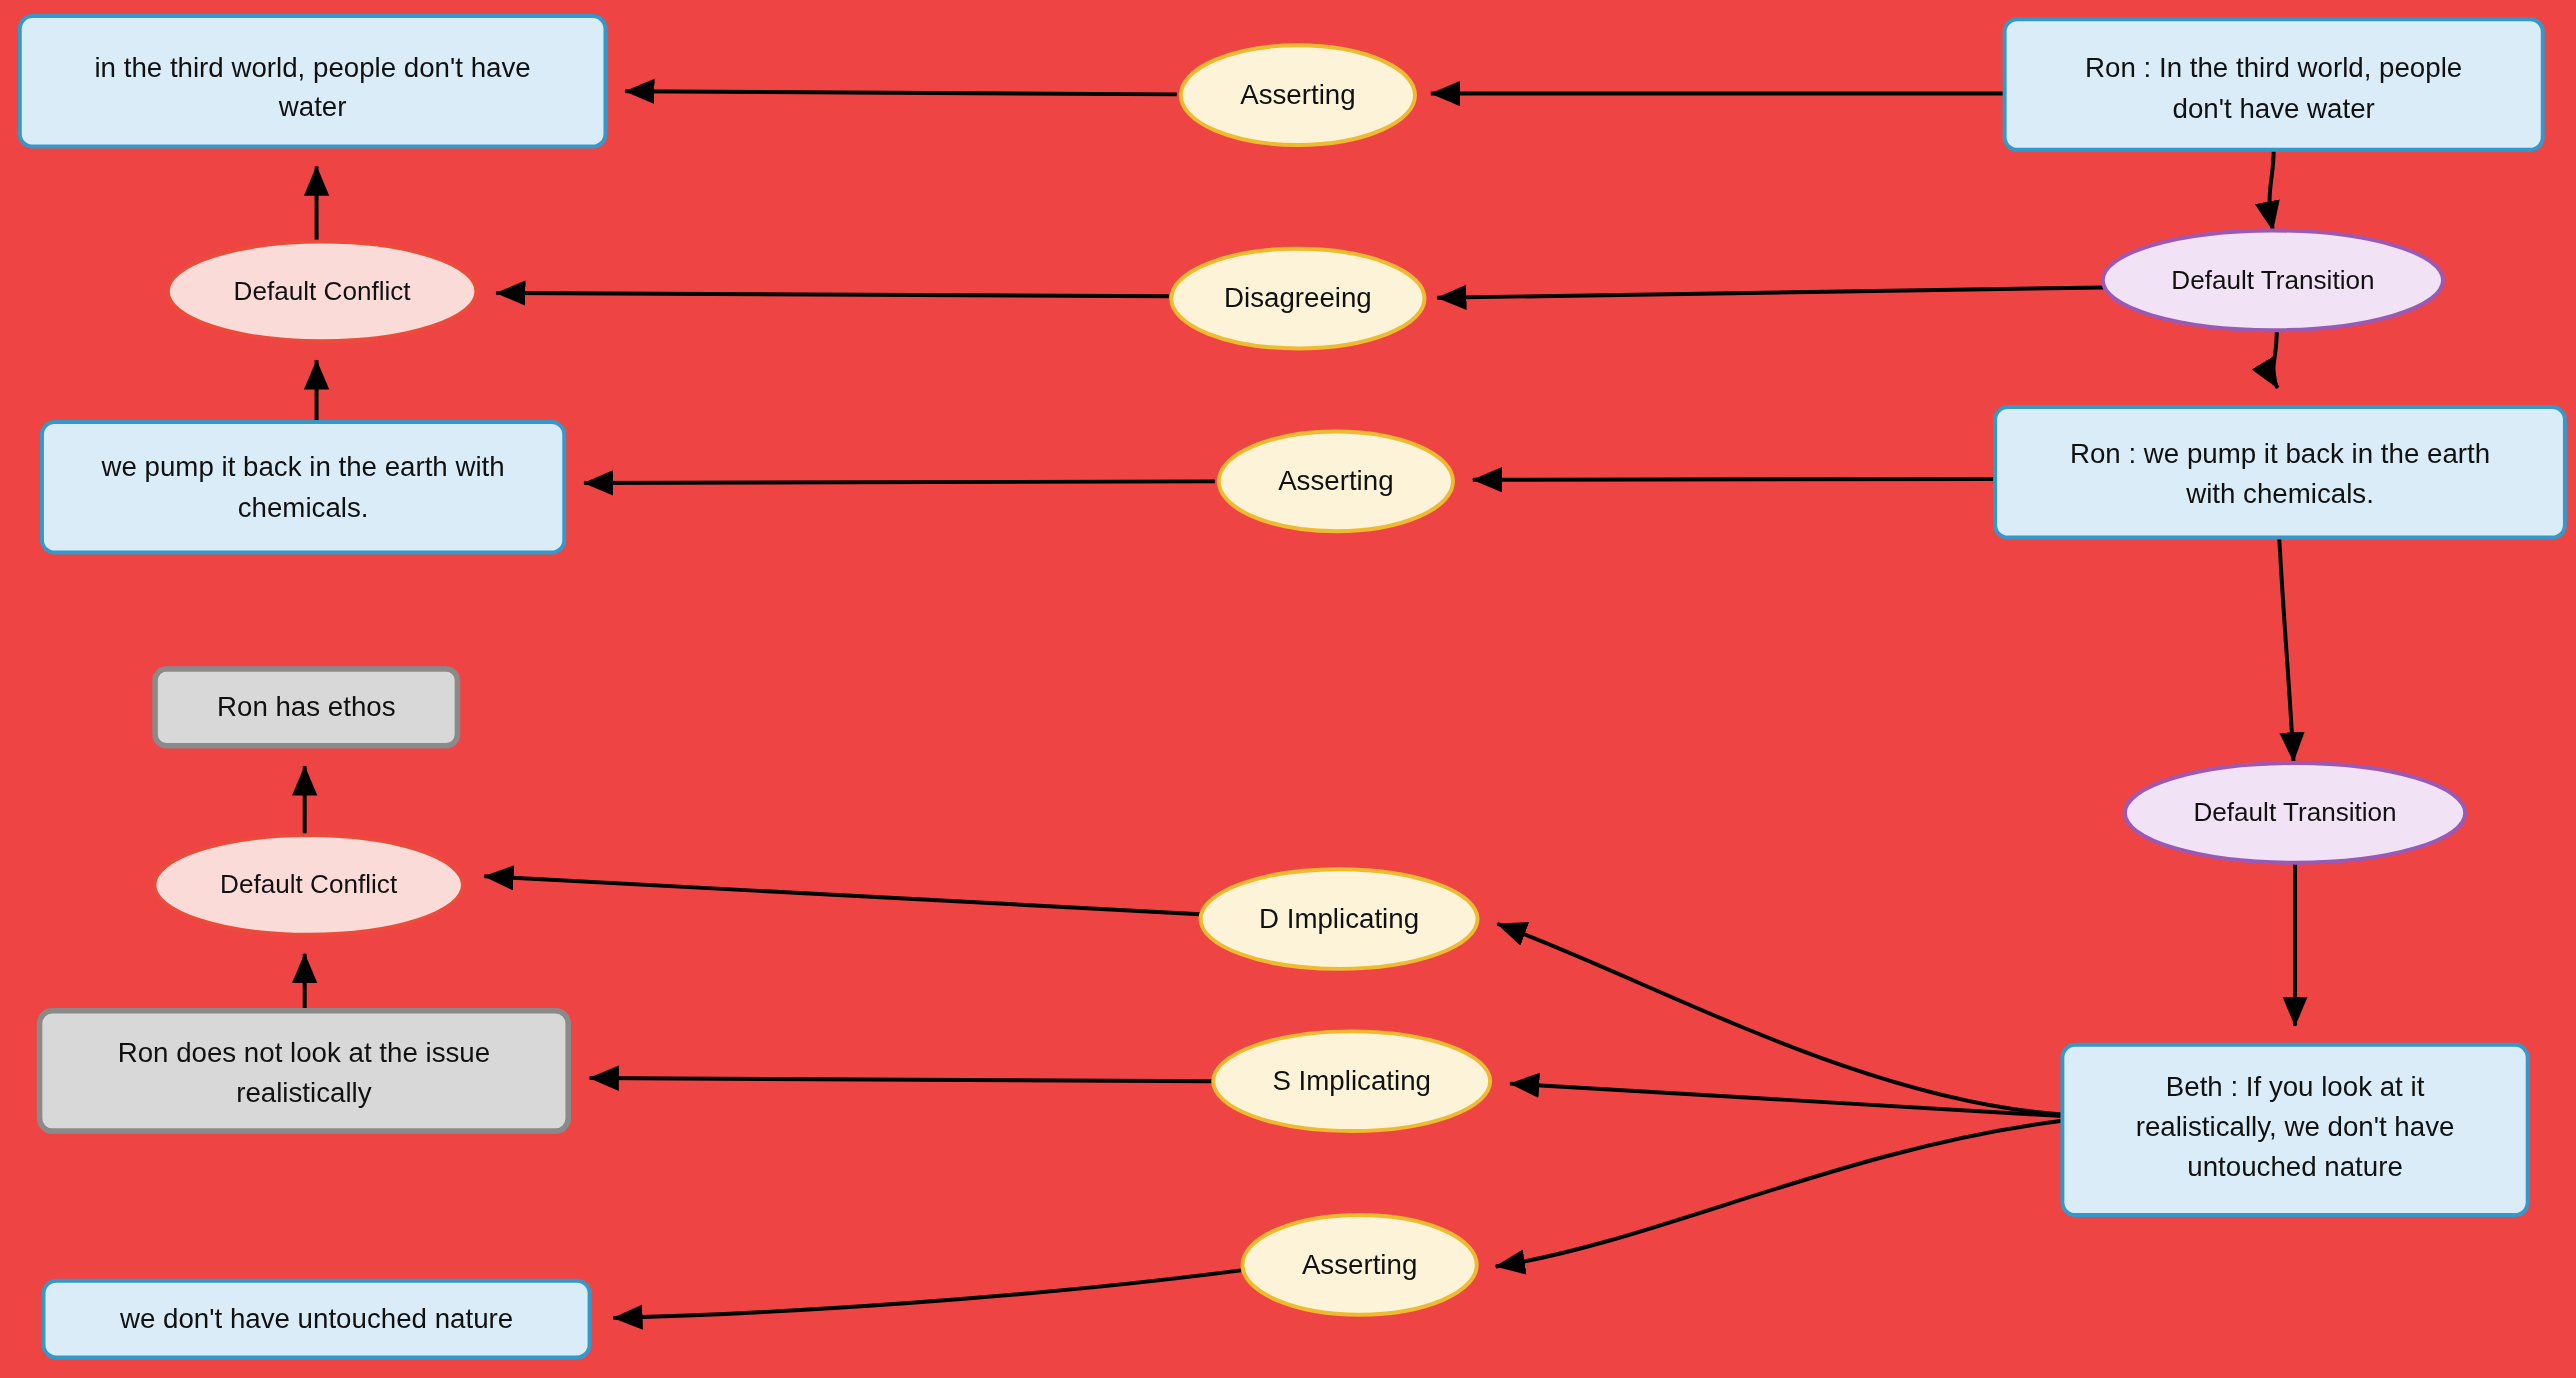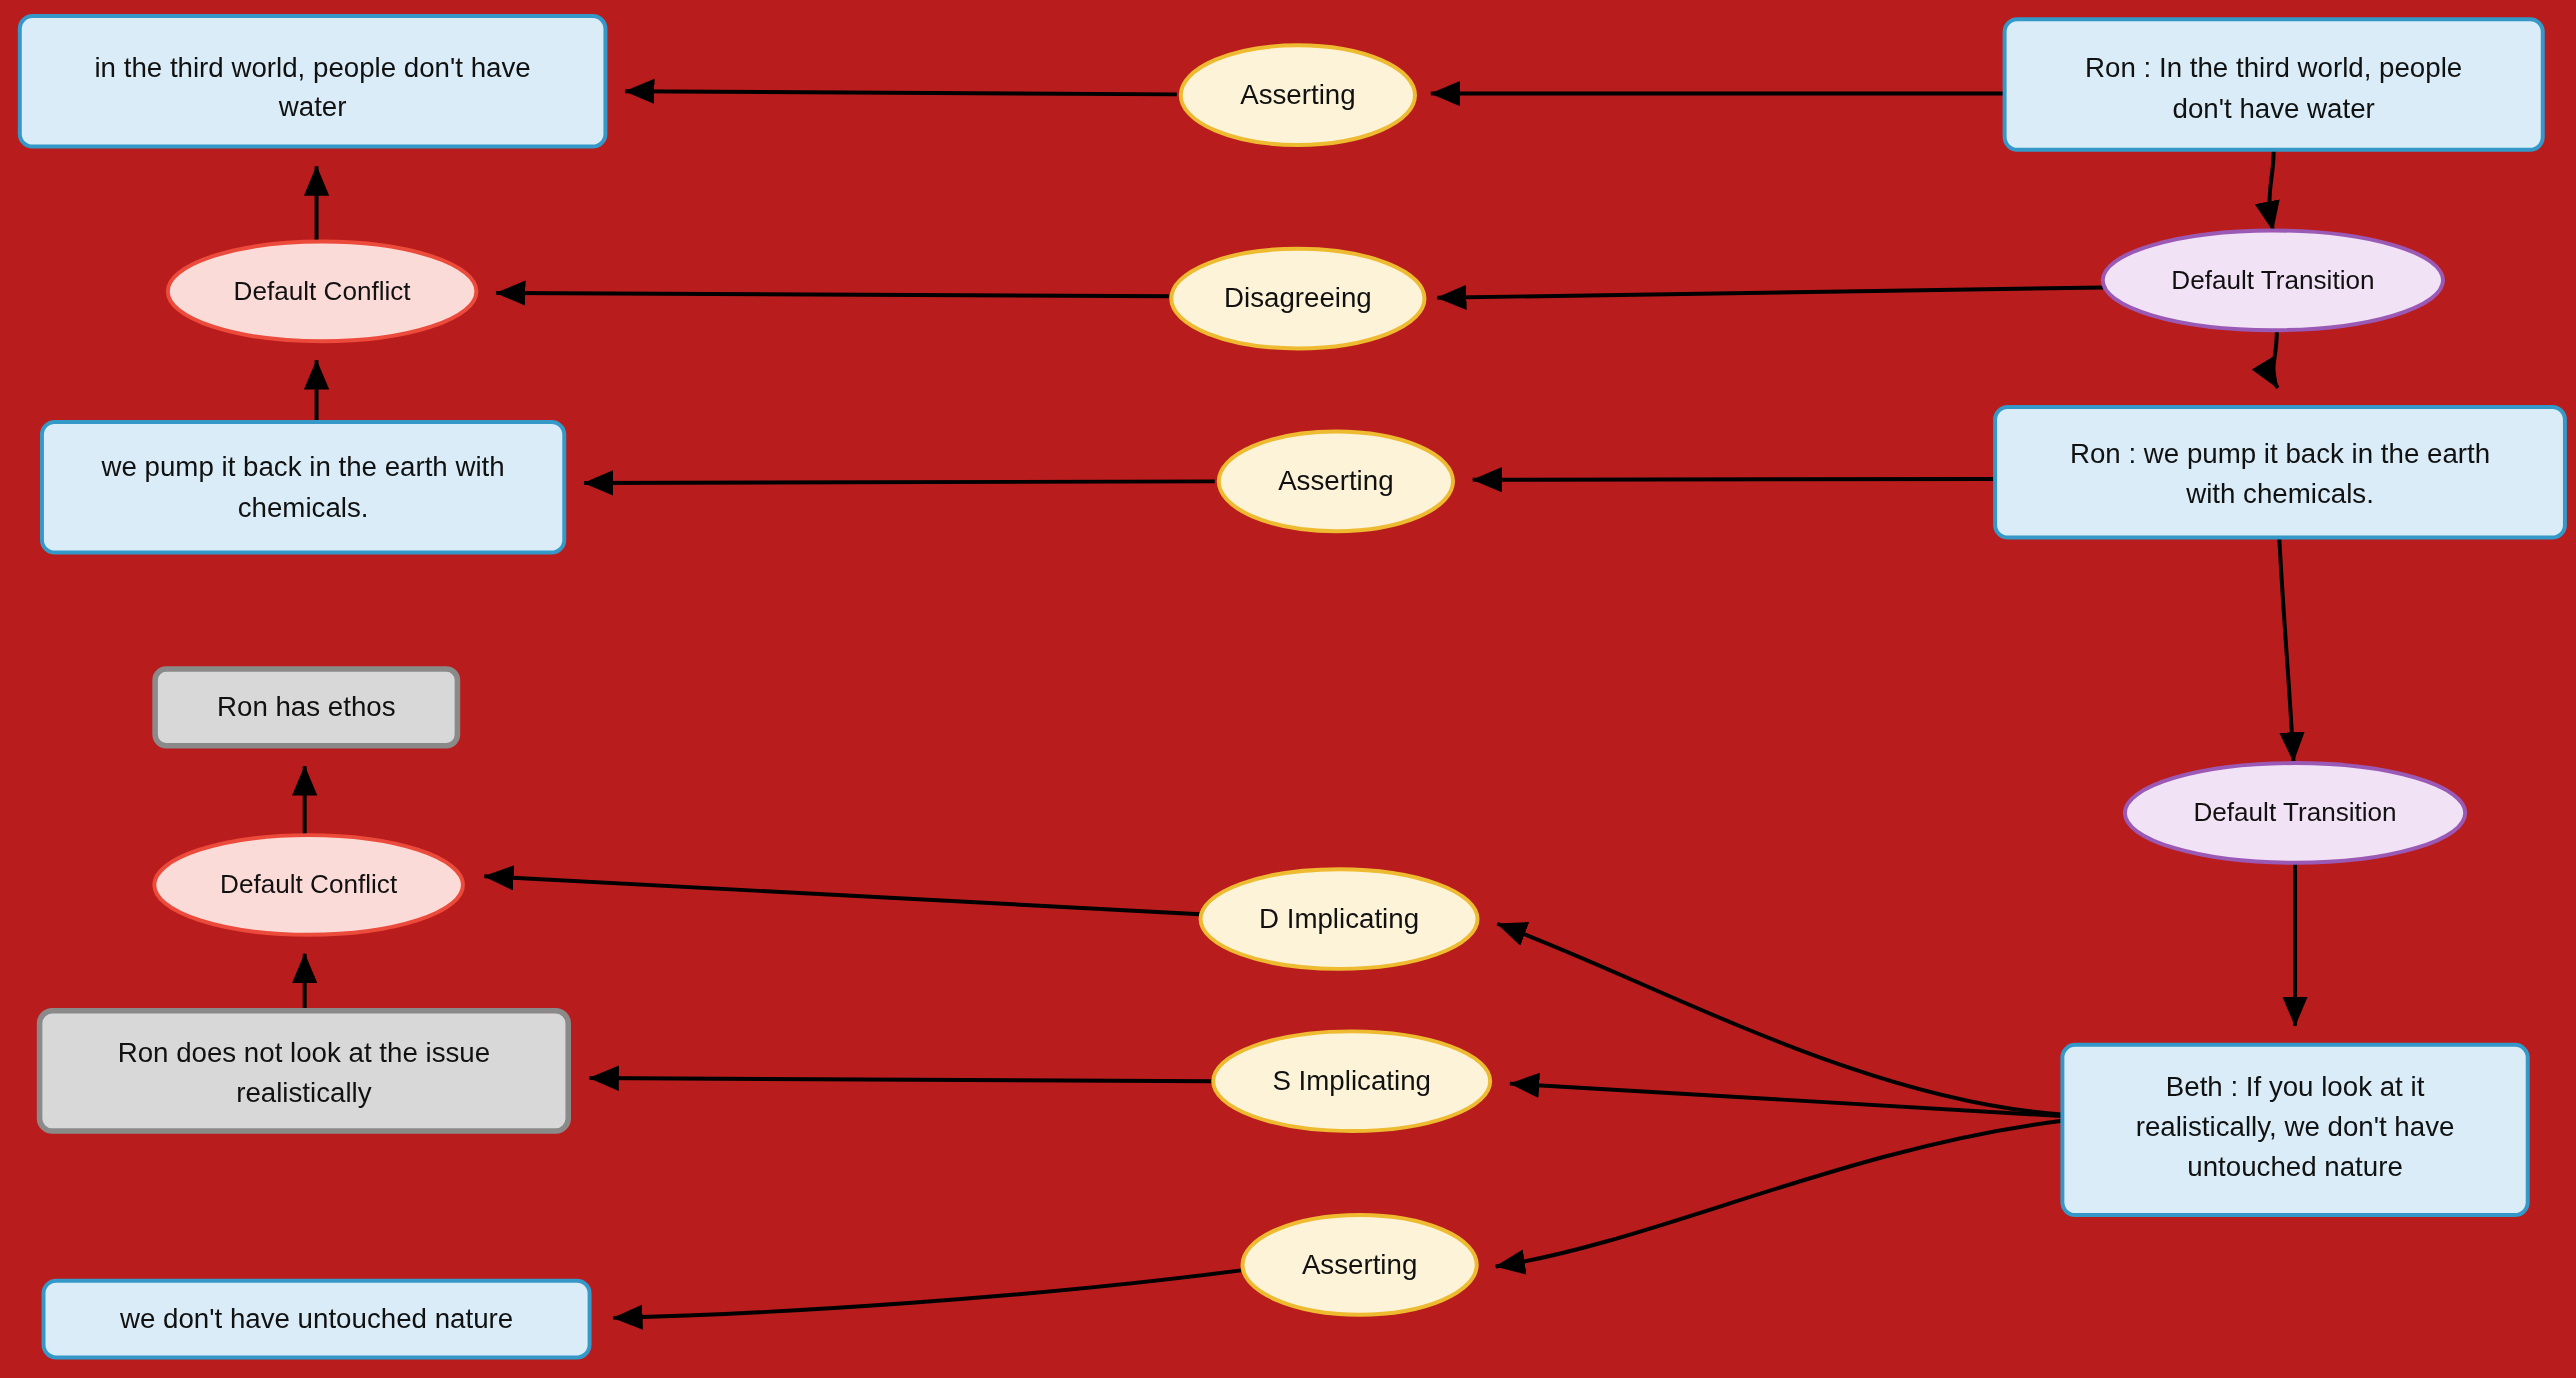--- a/index.html
+++ b/index.html
@@ -4,21 +4,21 @@
 <style>
   html, body {
     margin: 0;
     padding: 0;
     background: #ffffff;
   }
   #stage {
     position: relative;
     width: 2576px;
     height: 1379px;
-    background: #b91c1c;
+    background: #ef4444;
     font-family: "Liberation Sans", sans-serif;
     overflow: hidden;
   }
   svg#graph {
     position: absolute;
     top: 0;
     left: 0;
     width: 2576px;
     height: 1379px;
   }

